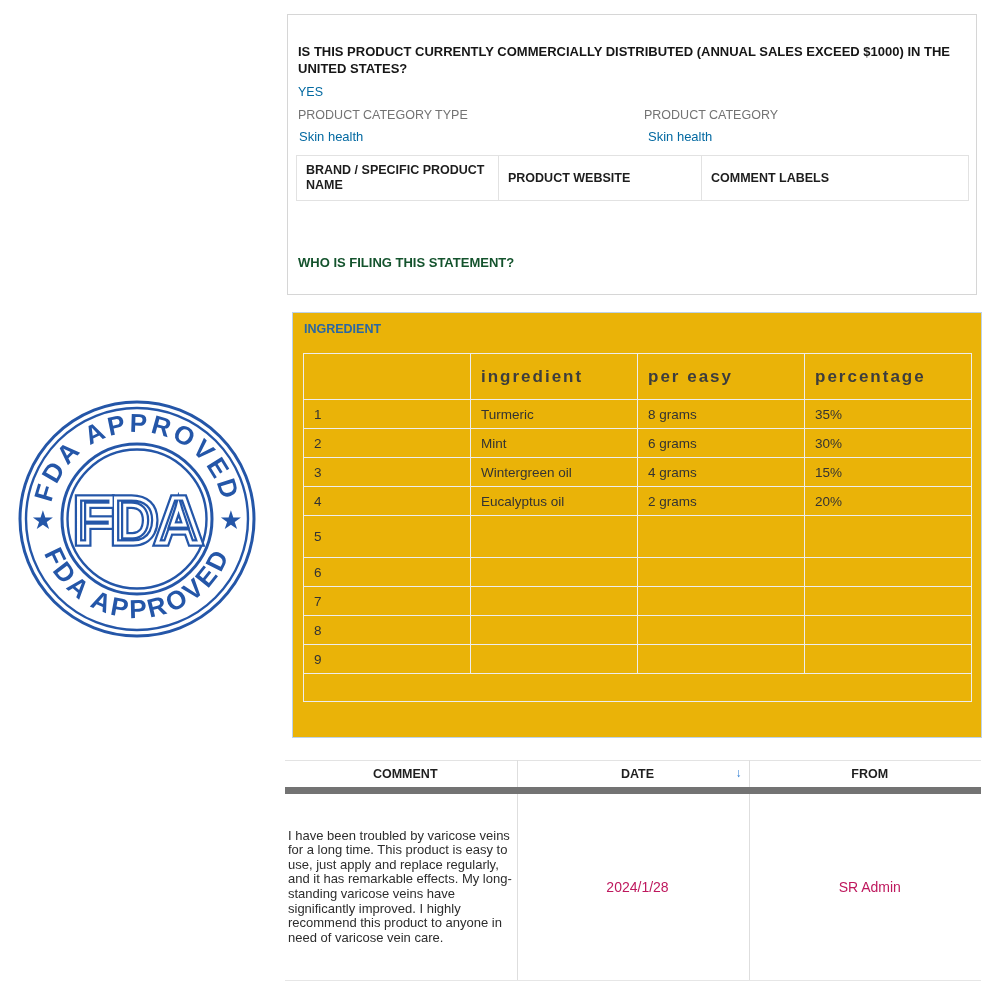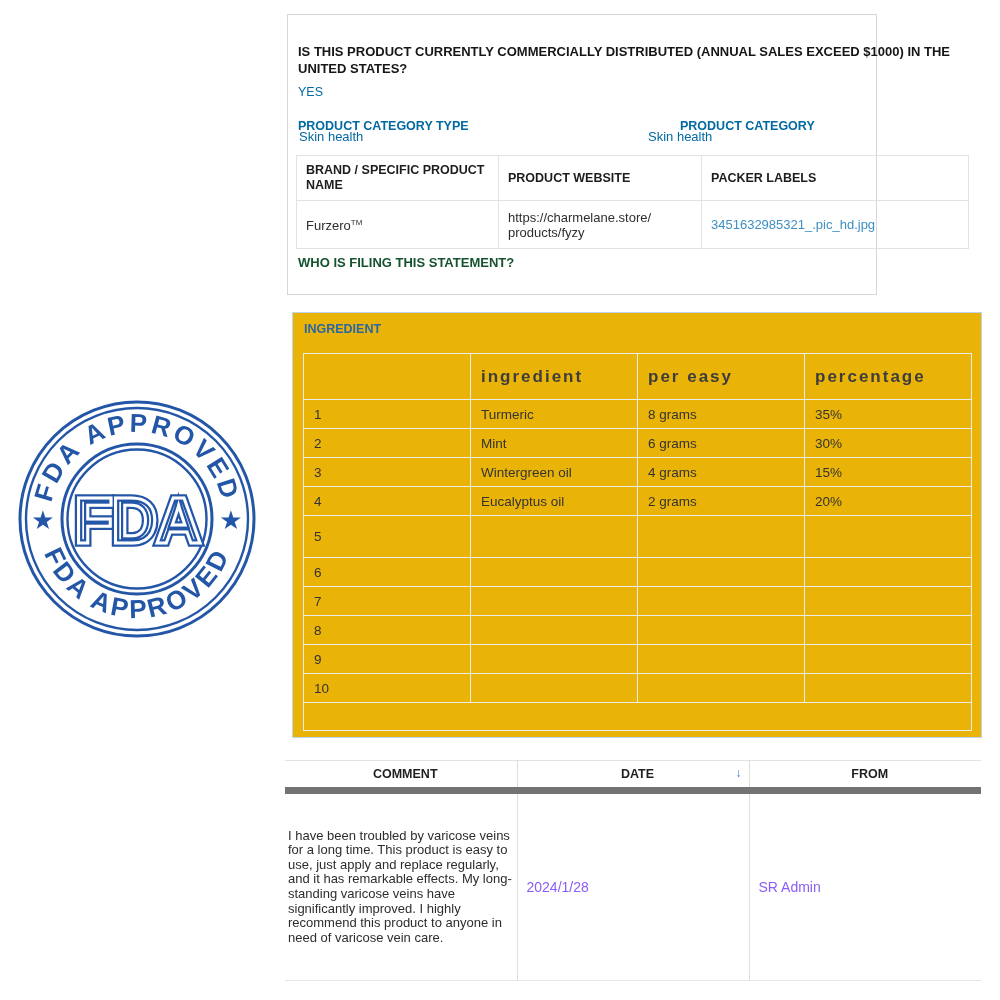--- a/index.html
+++ b/index.html
@@ -1,26 +1,26 @@
 <!DOCTYPE html>
 <html><head>
 <meta charset="utf-8">
 <style>
   * { margin:0; padding:0; box-sizing:border-box; }
   html,body { width:1000px; height:1000px; background:#ffffff;
               font-family:"Liberation Sans", sans-serif; color:#333; }
   body { position:relative; overflow:hidden; }
 
   
-  .top-box { position:absolute; left:287px; top:14px; width:590px; height:281px;
+  .top-box { position:absolute; left:287px; top:14px; width:690px; height:281px;
              border:1px solid #d6d6d6; background:#fff; }
   .q-heading { position:absolute; left:10px; top:28px; width:652px;
                font-size:13px; line-height:17px; font-weight:700; color:#161616; }
   .answer { position:absolute; left:10px; top:70px; font-size:12.5px; color:#0369a1; }
-  .cat-label { position:absolute; top:104px; font-size:12.5px; font-weight:700; color:#0369a1; }
+  .cat-label { position:absolute; top:93px; font-size:12.5px; font-weight:400; color:#737373; }
   .cat-value { position:absolute; top:114px; font-size:13px; color:#0369a1; }
 
   table { border-collapse:collapse; }
   .brand-table { position:absolute; left:8px; top:140px; width:672px;
                  table-layout:fixed; border:1px solid #dcdcdc; }
   .brand-table th, .brand-table td { border:1px solid #e2e2e2; text-align:left;
                  padding:5px 9px; vertical-align:middle; }
   .brand-table th { font-size:12.5px; font-weight:700; color:#1d1d1d; height:45px; line-height:15px; }
   .brand-table td { font-size:13px; color:#2e2e2e; height:48px; line-height:15px; }
   .tm { font-size:8px; vertical-align:super; font-weight:400; }
@@ -56,62 +56,50 @@
   .comments-table { position:absolute; left:285px; top:760px; width:696px;
                     table-layout:fixed; border-top:1px solid #e3e3e3; }
   .comments-table th { font-size:12.5px; font-weight:700; color:#1f1f1f; text-align:center;
                        height:30px; padding-left:9px; border-bottom:7px solid #737373;
                        position:relative; vertical-align:middle; }
   .comments-table td { height:190px; vertical-align:middle; padding-left:9px;
                        border-bottom:1px solid #e6e6e6; }
   .comments-table th + th, .comments-table td + td { border-left:1px solid #dedede; }
   .comment-cell { font-size:13px; line-height:14.6px; color:#2d2d2d;
                   padding-right:4px !important; padding-left:3px !important; }
-  .date-cell, .from-cell { font-size:14px; color:#8b5cf6; }
+  .date-cell, .from-cell { font-size:14px; color:#be185d;text-align:center; }
   .sort-icon { position:absolute; right:7px; top:5px; font-size:12px; font-weight:700;
                color:#2b7cd3; cursor:pointer; }
 
   
   .stamp { position:absolute; left:16px; top:398px; width:242px; height:242px; }
 </style>
 </head>
 <body>
 
 <div class="top-box">
   <div class="q-heading">IS THIS PRODUCT CURRENTLY COMMERCIALLY DISTRIBUTED (ANNUAL SALES EXCEED $1000) IN THE UNITED STATES?</div>
   <div class="answer">YES</div>
 
   <div class="cat-label" style="left:10px;">PRODUCT CATEGORY TYPE</div>
-  <div class="cat-label" style="left:356px;margin-left:36px;">PRODUCT CATEGORY</div>
+  <div class="cat-label" style="left:356px;">PRODUCT CATEGORY</div>
   <div class="cat-value" style="left:11px;">Skin health</div>
   <div class="cat-value" style="left:360px;">Skin health</div>
 
   <table class="brand-table">
     <colgroup>
         <col style="width:202px">
         <col style="width:203px">
         <col style="width:267px">
       </colgroup>
     <tbody>
         <tr>
       <th>BRAND / SPECIFIC PRODUCT NAME</th>
       <th>PRODUCT WEBSITE</th>
-      <th>PACKER LABELS</th>
-    </tr>
-    <tr>
-      <td>
-        <span>Furzero</span><span class="tm">TM</span>
-      </td>
-      <td>
-        <span style="display:block">https://charmelane.store/</span>
-        <span style="display:block">products/fyzy</span>
-      </td>
-      <td>
-        <span class="link">3451632985321_.pic_hd.jpg</span>
-      </td>
+      <th>COMMENT LABELS</th>
     </tr>
   </tbody>
     </table>
 
   <div class="filing-q">WHO IS FILING THIS STATEMENT?</div>
 </div>
 
 <div class="program-title">Skin Health Registration Program</div>
 
 <div class="ingredient-box">
@@ -173,26 +161,20 @@
       <td></td>
     </tr>
     <tr>
       <td>8</td>
       <td></td>
       <td></td>
       <td></td>
     </tr>
     <tr>
       <td>9</td>
-      <td></td>
-      <td></td>
-      <td></td>
-    </tr>
-    <tr>
-      <td>10</td>
       <td></td>
       <td></td>
       <td></td>
     </tr>
     <tr>
       <td class="footer" colspan="4"></td>
     </tr>
   </tbody>
     </table>
 </div>

